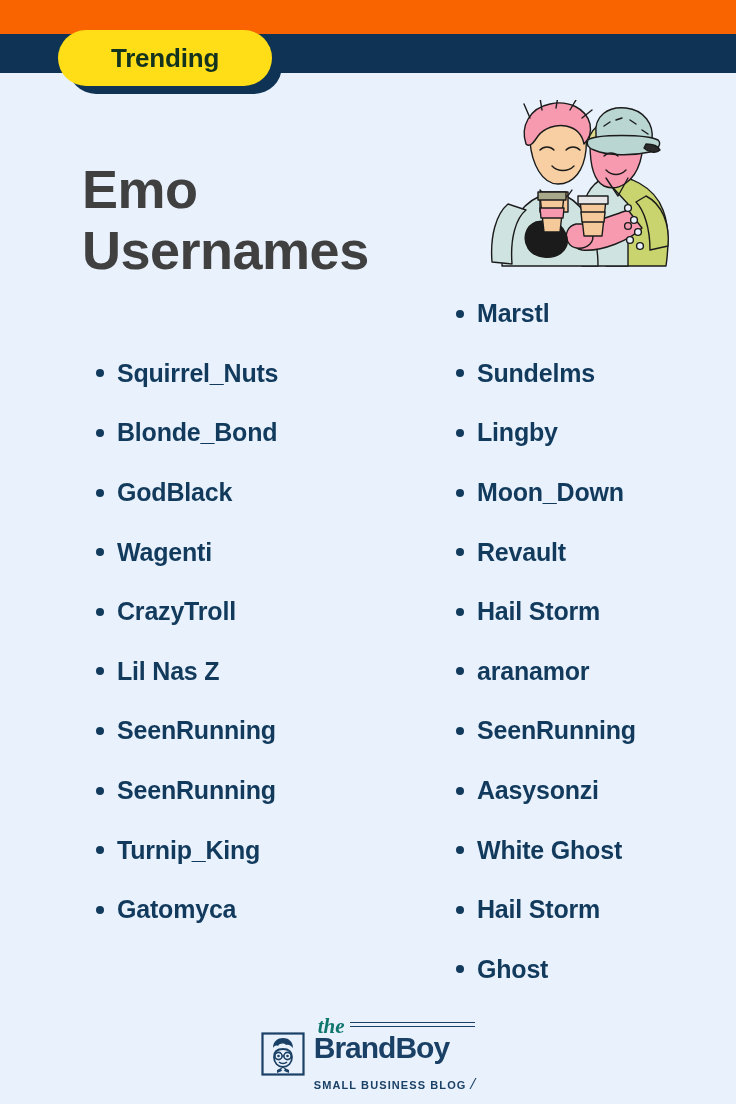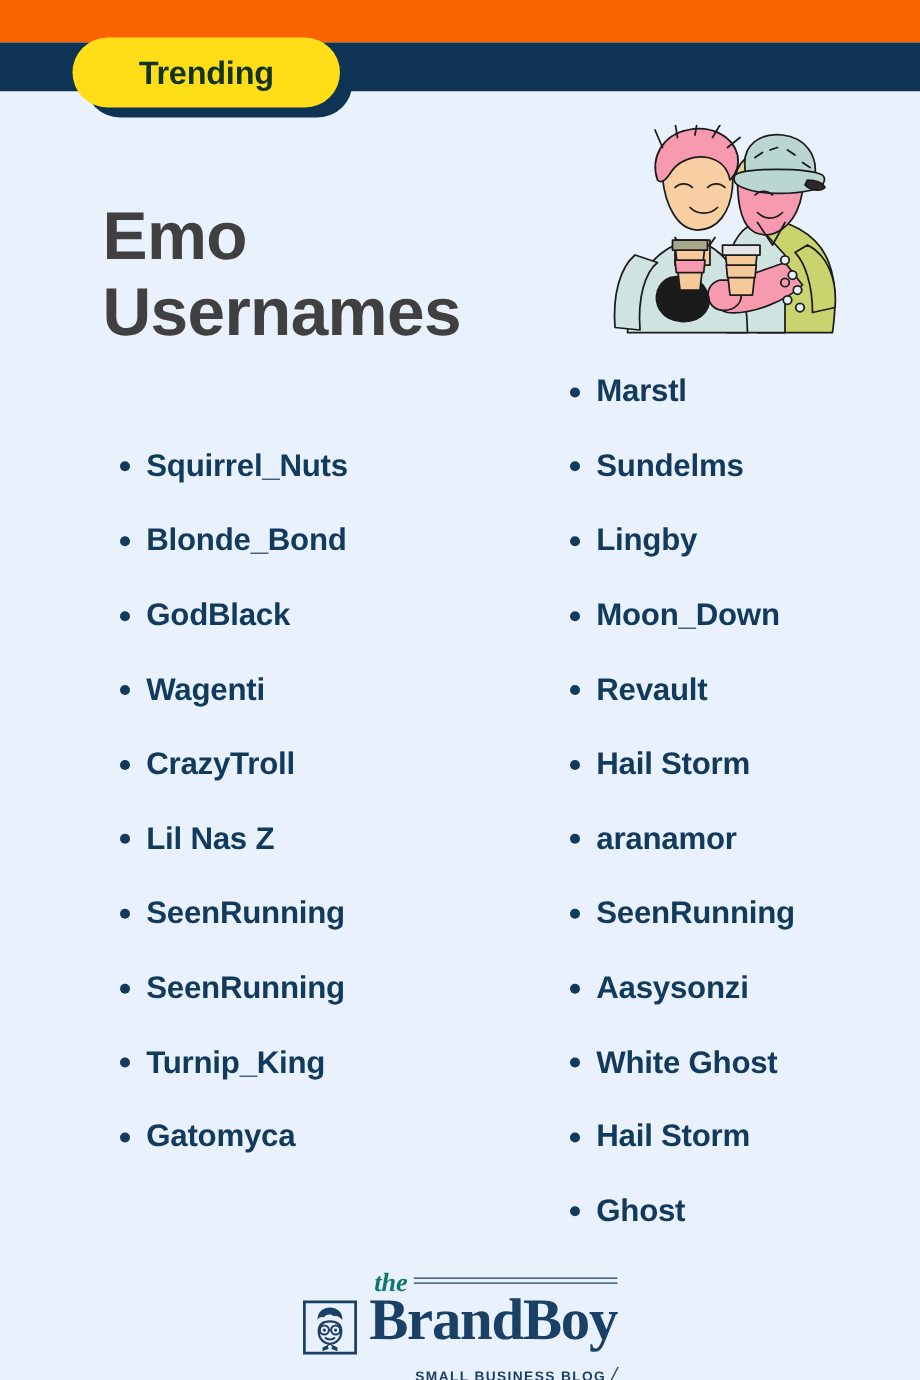--- a/index.html
+++ b/index.html
@@ -166,22 +166,22 @@
   }
   .logo-rule {
     flex: 1;
     height: 3px;
     border-top: 1px solid #1b4066;
     border-bottom: 1px solid #1b4066;
     margin-left: 5px;
     margin-bottom: 4px;
   }
   .logo-brand {
-    font-family: Liberation Serif, serif;
-    font-size: 47px;
+    font-family: Liberation Sans, sans-serif;
+    font-size: 30px;
     font-weight: 700;
     color: #1b4066;
     letter-spacing: -1px;
     line-height: 0.95;
   }
   .logo-tag-row {
     display: flex;
     align-items: baseline;
     width: 100%;
     justify-content: flex-end;

